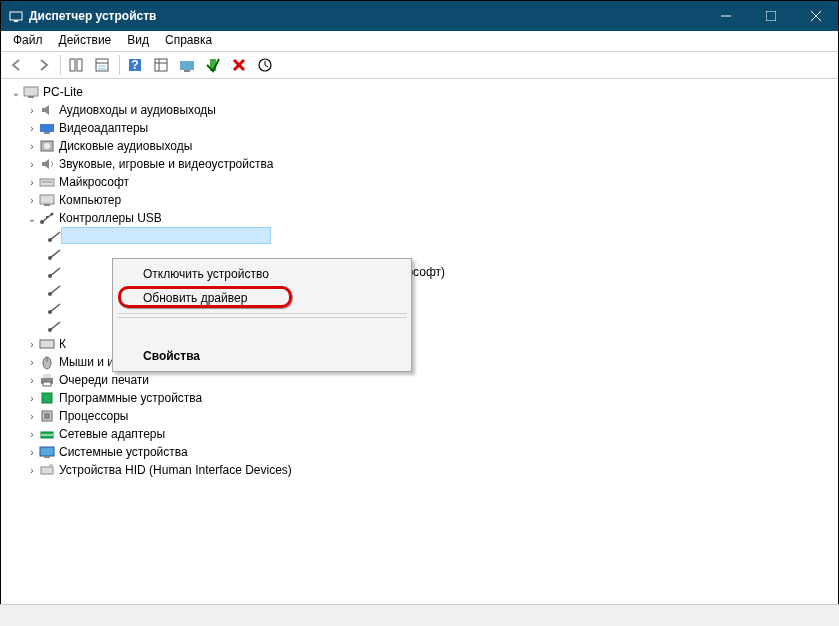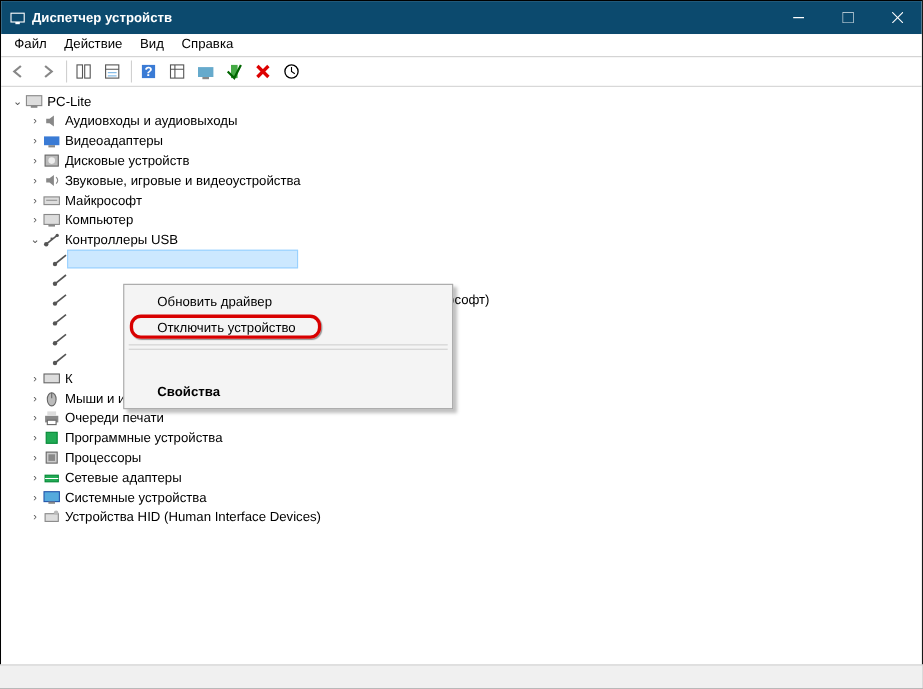--- a/index.html
+++ b/index.html
@@ -169,21 +169,21 @@
   </div>
 
   <div class="node lvl1">
     <span class="expander">›</span>
     <span class="nicon">
         <svg width="16" height="16">
           <rect x="2" y="3" width="12" height="10" fill="#bbb" stroke="#666"></rect>
           <circle cx="8" cy="8" r="3" fill="#eee"></circle>
         </svg>
       </span>
-    <span class="label">Дисковые устройств</span>
+    <span class="label">Дисковые аудиовыходы</span>
   </div>
 
   <div class="node lvl1">
     <span class="expander">›</span>
     <span class="nicon">
         <svg width="16" height="16">
           <path d="M3 6h3l4-3v10l-4-3H3z" fill="#888"></path>
           <path d="M12 5c2 2 2 4 0 6" fill="none" stroke="#888"></path>
         </svg>
       </span>
@@ -359,22 +359,22 @@
           <rect x="2" y="5" width="12" height="7" fill="#ddd" stroke="#888"></rect>
           <circle cx="12" cy="4" r="2" fill="#bbb"></circle>
         </svg>
       </span>
     <span class="label">Устройства HID (Human Interface Devices)</span>
   </div>
 
 </div>
 
 <div class="ctxmenu">
+  <div class="ctxitem">Отключить устройство</div>
   <div class="ctxitem">Обновить драйвер</div>
-  <div class="ctxitem">Отключить устройство</div>
   <div class="ctxsep"></div>
   <div class="ctxsep"></div>
   <div class="ctxitem ctxbold">Свойства</div>
 </div>
 
 <div class="redbox"></div>
 
 <div class="statusbar"></div>
 
 </body></html>

